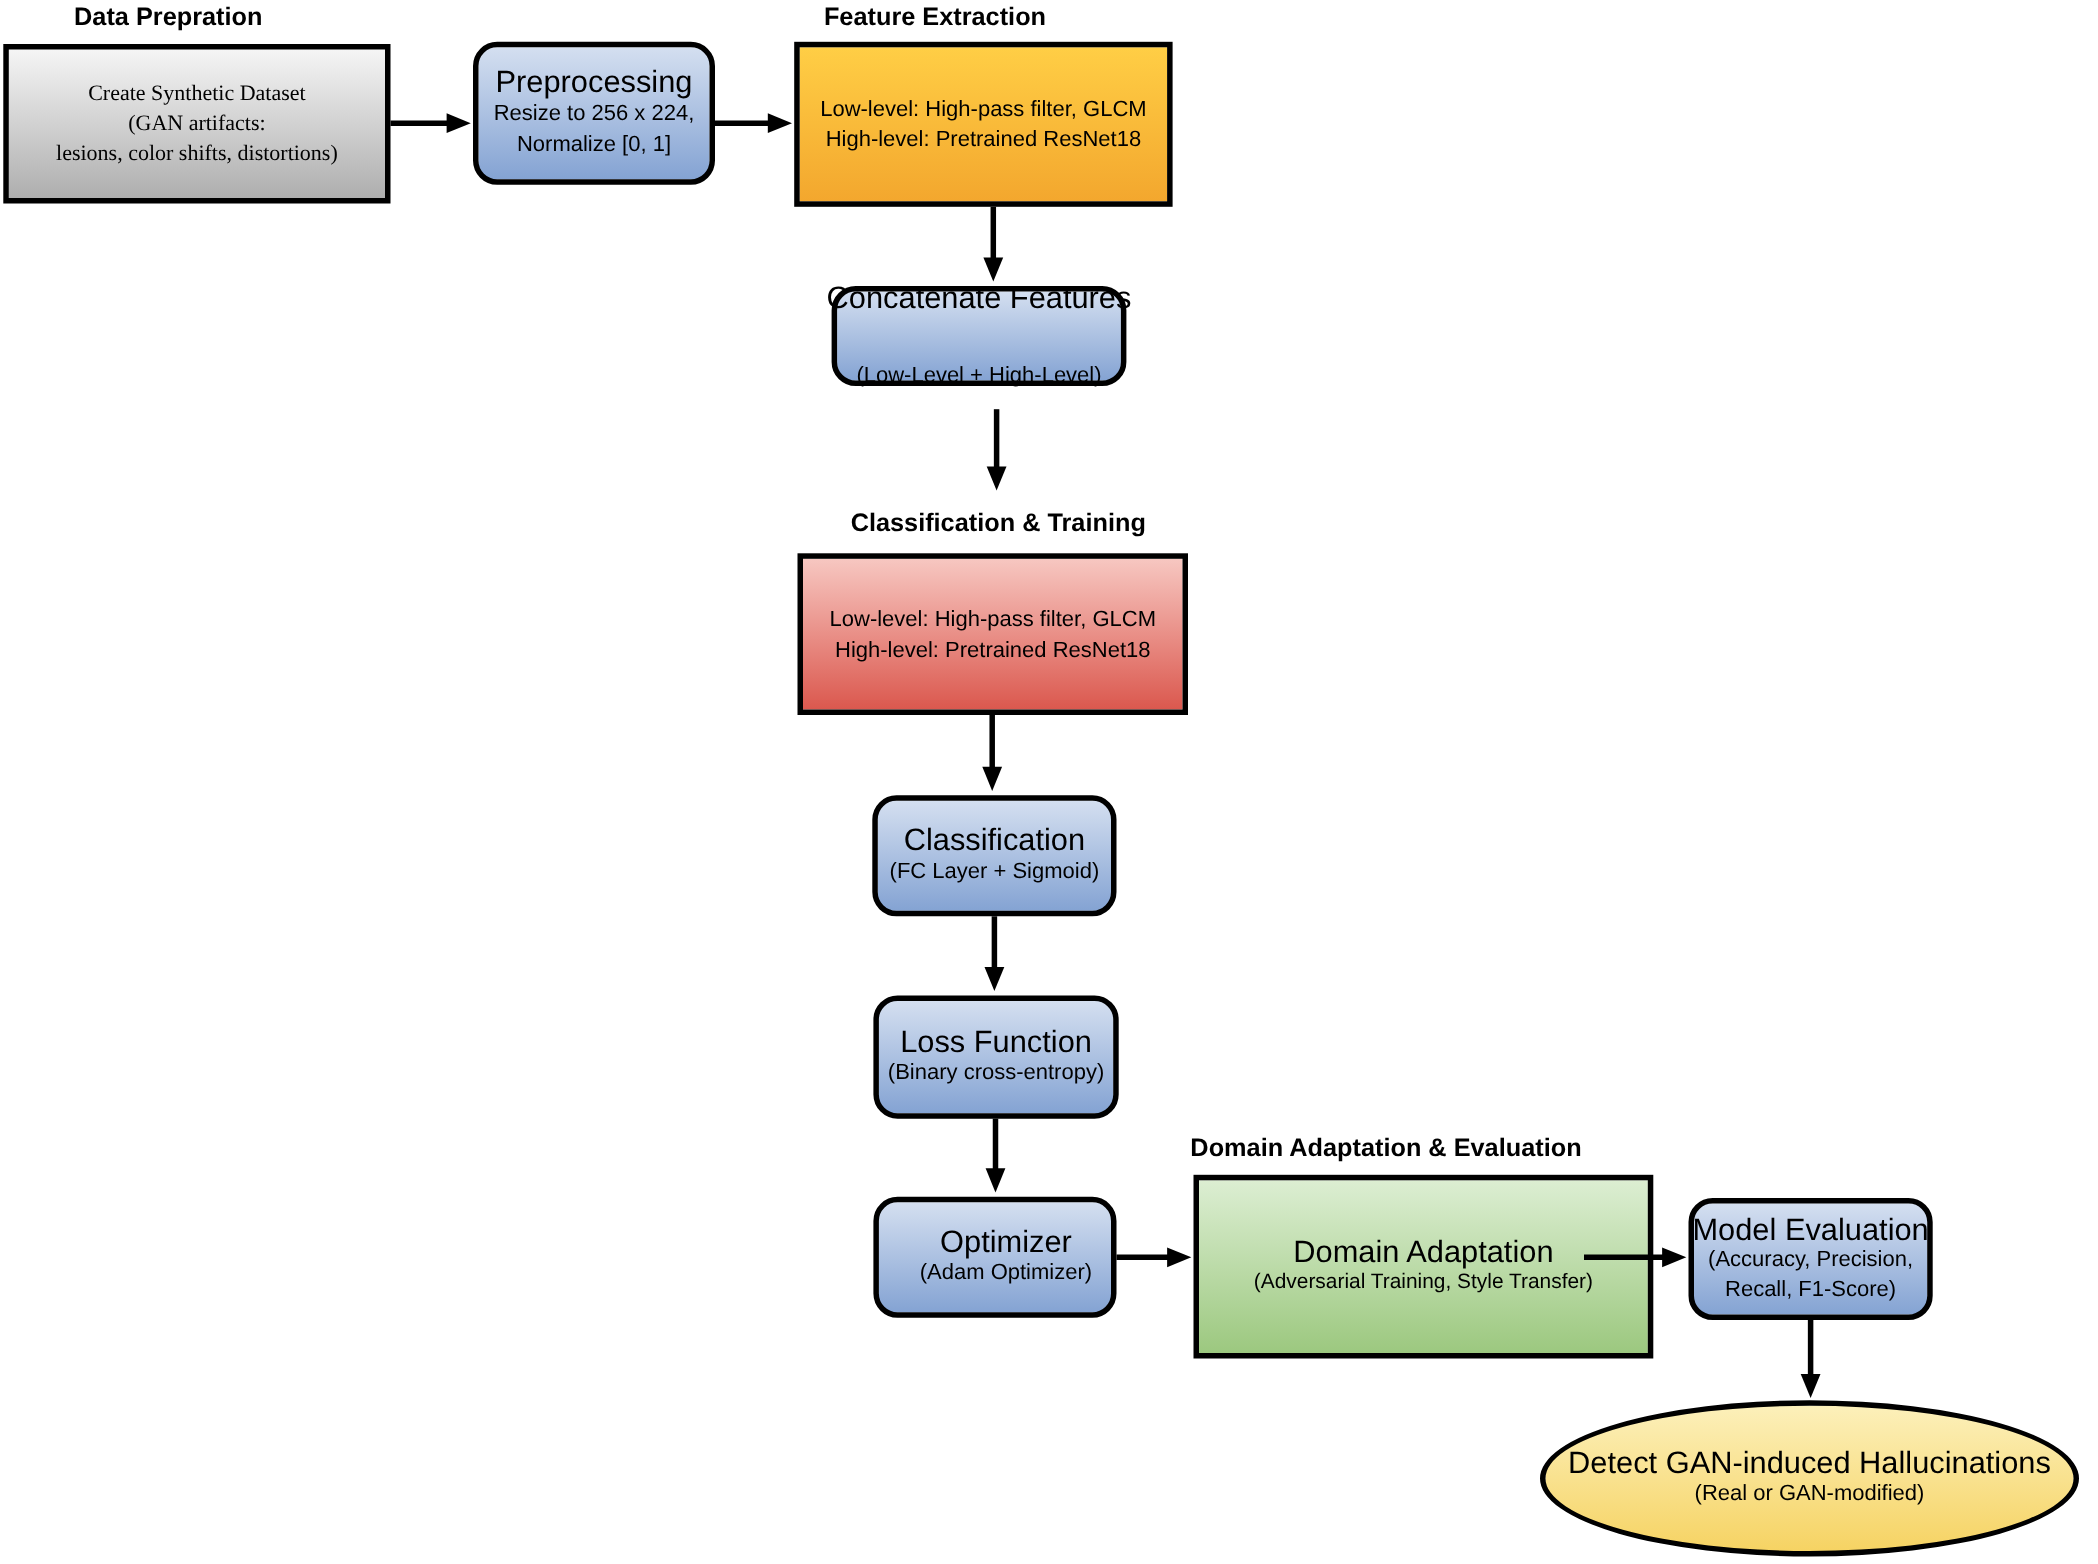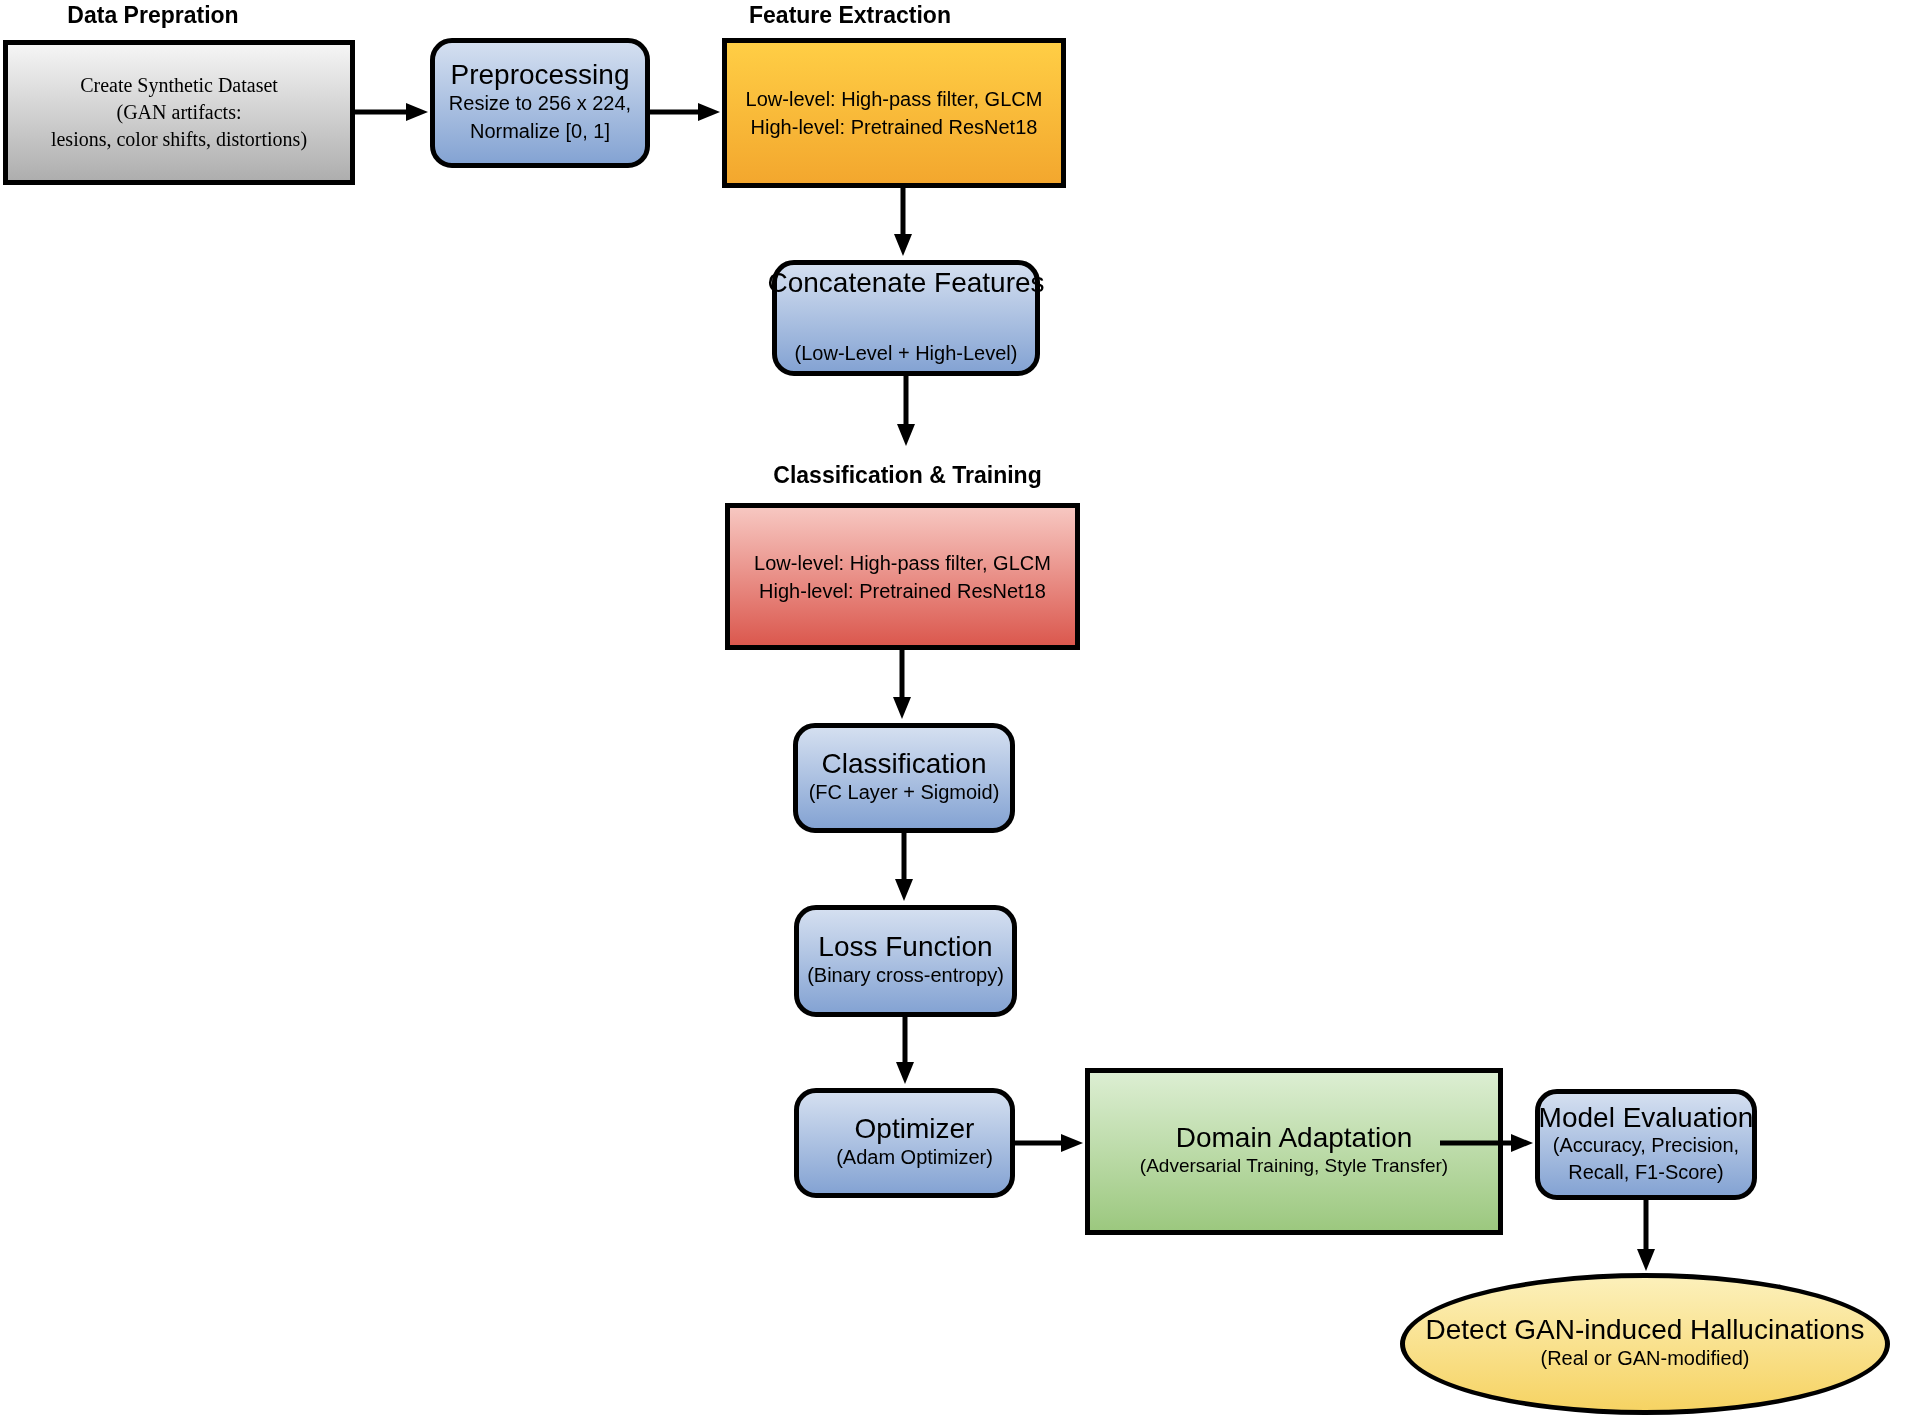--- a/index.html
+++ b/index.html
@@ -36,21 +36,21 @@
   .round { border-radius: 22px; }
 
   #node-dataset        { left: 3px;    top: 40px;   width: 352px; height: 145px;
                          background: linear-gradient(to bottom, var(--gray-top, #f5f5f5), var(--gray-bottom, #aeaeae)); }
   #node-dataset .line  { line-height: 27px; font-family: Liberation Serif, serif; }
 
   #node-preprocessing  { left: 430px;  top: 38px;   width: 220px; height: 130px;
                          background: linear-gradient(to bottom, var(--blue-top, #d4dff0), var(--blue-bottom, #84a3d3)); }
   #node-feature        { left: 722px;  top: 38px;   width: 344px; height: 150px;
                          background: linear-gradient(to bottom, var(--orange-top, #ffce45), var(--orange-bottom, #f3a72e)); }
-  #node-concat         { left: 772px;  top: 260px;  width: 268px; height: 116px;
+  #node-concat         { left: 756px;  top: 260px;  width: 268px; height: 91px;
                          background: linear-gradient(to bottom, var(--blue-top, #d4dff0), var(--blue-bottom, #84a3d3)); gap: 24px; }
   #node-concat .title  { margin-bottom: 18px; }
   #node-training       { left: 725px;  top: 503px;  width: 355px; height: 147px;
                          background: linear-gradient(to bottom, var(--red-top, #f7c7c1), var(--red-bottom, #db584e)); }
   #node-classification { left: 793px;  top: 723px;  width: 222px; height: 110px;
                          background: linear-gradient(to bottom, var(--blue-top, #d4dff0), var(--blue-bottom, #84a3d3)); }
   #node-loss           { left: 794px;  top: 905px;  width: 223px; height: 112px;
                          background: linear-gradient(to bottom, var(--blue-top, #d4dff0), var(--blue-bottom, #84a3d3)); }
   #node-optimizer      { left: 794px;  top: 1088px; width: 221px; height: 110px;
                          background: linear-gradient(to bottom, var(--blue-top, #d4dff0), var(--blue-bottom, #84a3d3)); padding-left: 20px; }
@@ -73,20 +73,21 @@
   #arrows polygon { fill: var(--border, #000); }
 </style>
 </head>
 <body>
 
 <div class="canvas">
 
   <div class="section-header" id="hdr-data">Data Prepration</div>
   <div class="section-header" id="hdr-feature">Feature Extraction</div>
   <div class="section-header" id="hdr-training">Classification &amp; Training</div>
+  <div class="section-header" id="hdr-domain">Domain Adaptation &amp; Evaluation</div>
 
   <div class="node rect" id="node-dataset">
     <span class="line">Create Synthetic Dataset</span>
     <span class="line">(GAN artifacts:</span>
     <span class="line">lesions, color shifts, distortions)</span>
   </div>
 
   <div class="node round" id="node-preprocessing">
     <span class="title">Preprocessing</span>
     <span class="line">Resize to 256 x 224,</span>

